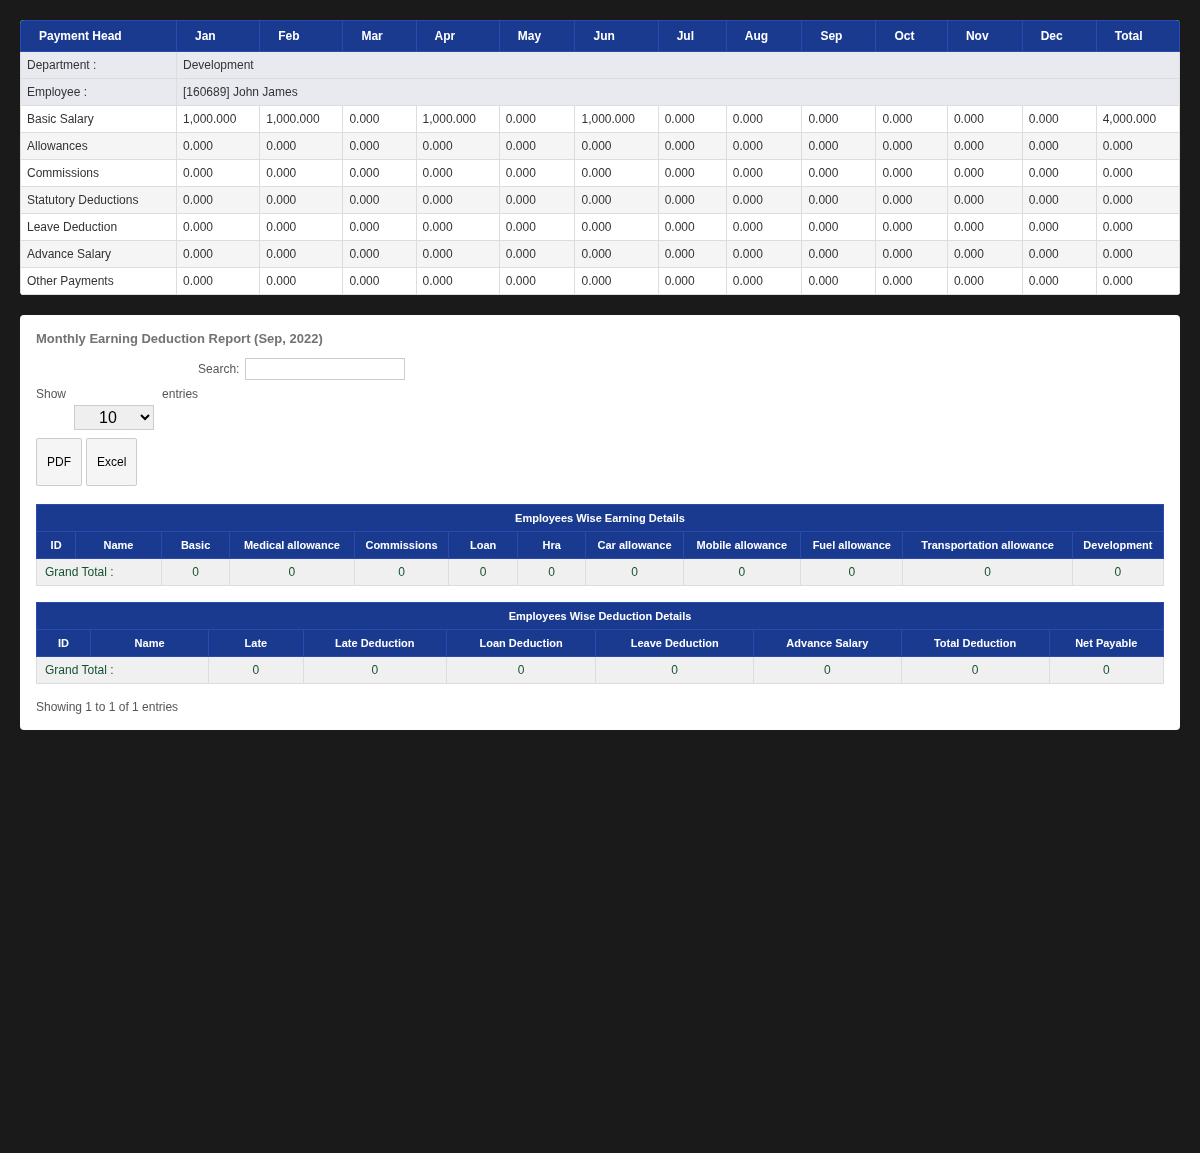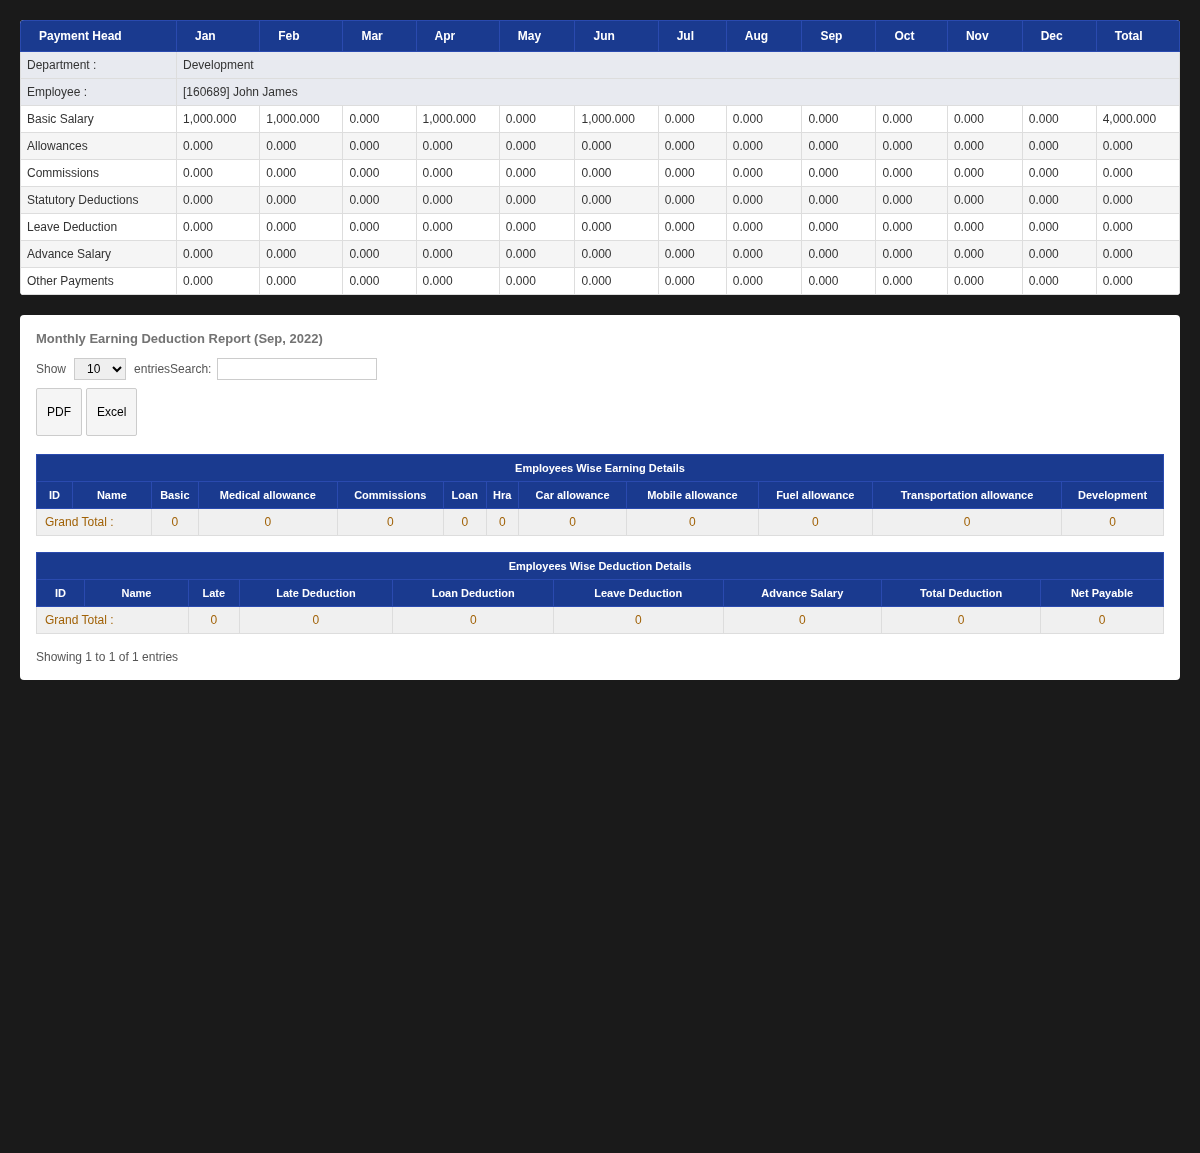--- a/index.html
+++ b/index.html
@@ -70,22 +70,23 @@
     .controls-left {
       display: flex;
       align-items: center;
       gap: 8px;
     }
     .show-label {
       color: #555;
     }
     .entries-select {
       border: 1px solid #ccc;
-      padding: 2px 8px;
-      font-size: 12px;
+      padding: 2px 20px;
+      font-size: 16px;
+      margin-top: 47px;
     }
     .entries-label {
       color: #555;
     }
     .btn-group {
       display: flex;
       gap: 4px;
       margin-bottom: 10px;
     }
     .btn-pdf, .btn-excel {
@@ -135,24 +136,24 @@
       font-weight: bold;
     }
     .data-table th {
       background: #1a3a8f;
       color: #fff;
       padding: 7px 2px;
       font-size: 11px;
       border: 1px solid #2a4aaf;
     }
     .data-table td {
-      padding: 6px 6px;
+      padding: 6px 24px;
       border: 1px solid #ddd;
       font-size: 12px;
-      color: #a16207;
+      color: #14532d;
       text-align: center;
     }
     .data-table .grand-total-row td {
       background: #f0f0f0;
       font-size: 12px;
     }
     .grand-total-row td:first-child {
       text-align: left;
       padding-left: 8px;
     }

